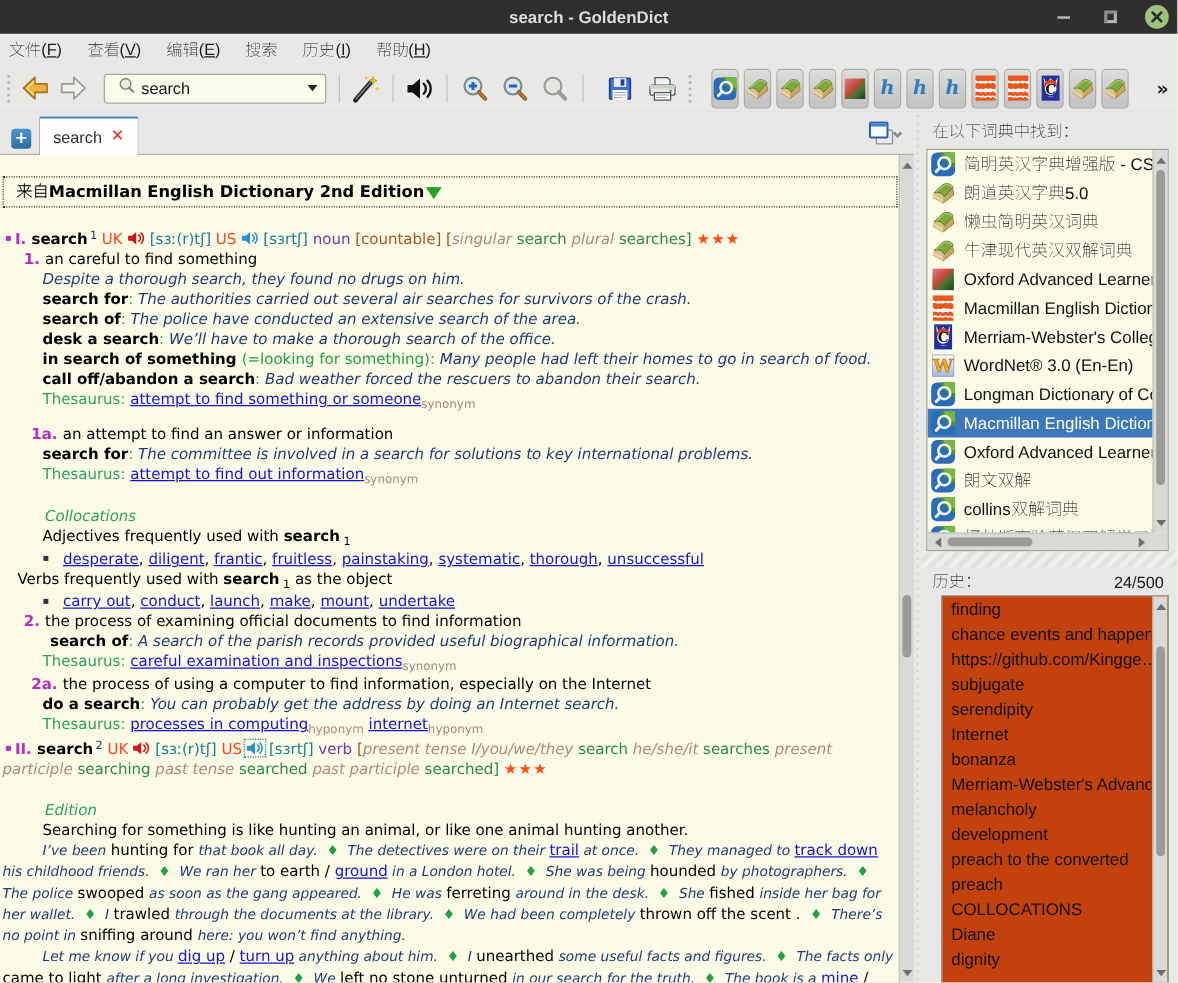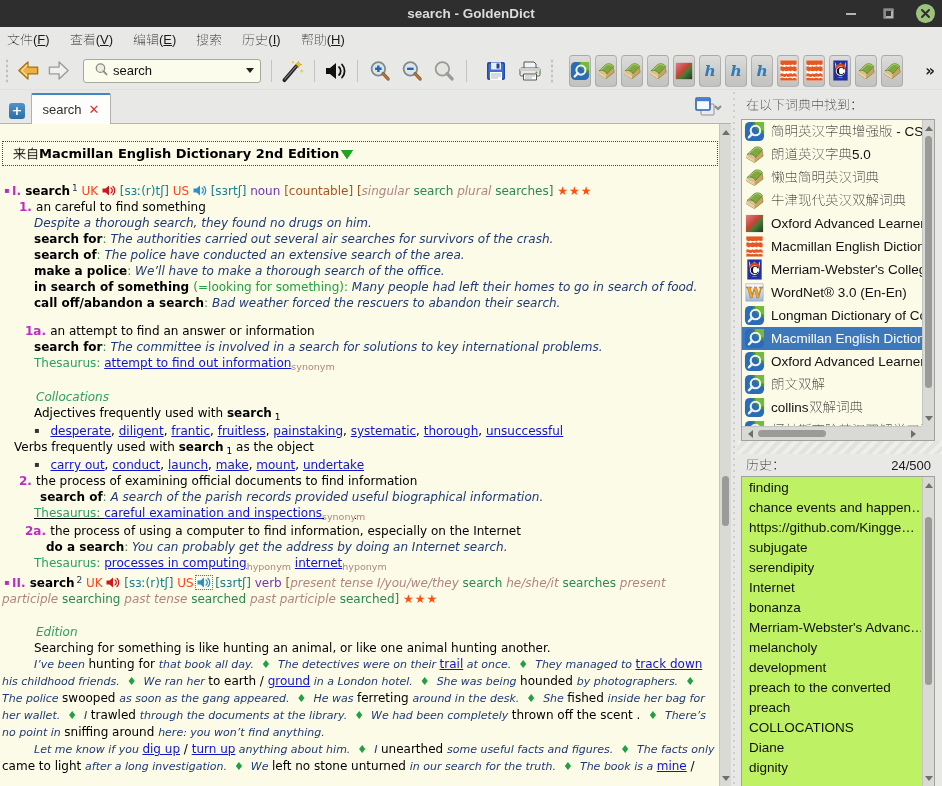--- a/index.html
+++ b/index.html
@@ -124,21 +124,21 @@
 #dictlist .vscroll { position:absolute; right:0; top:0; height:306px; }
 #dicthscroll { position:absolute; left:0; right:13px; bottom:0; height:14px; background:#d9d9d5; border-top:1px solid #c4c4c0; }
 #dicthscroll .arr-l { position:absolute; left:1px; top:0; width:14px; height:13px; display:flex; align-items:center; justify-content:center; }
 #dicthscroll .arr-r { position:absolute; right:1px; top:0; width:14px; height:13px; display:flex; align-items:center; justify-content:center; }
 #hthumb { position:absolute; left:16px; top:3px; width:68px; height:7px; border-radius:4px; background:#9a9a98; }
 #hcorner { position:absolute; right:0; bottom:0; width:13px; height:14px; background:#d9d9d5; }
 #panel-splitter { height:13px; flex:none;
   background-image:repeating-linear-gradient(135deg, #f4f4f0 0 4px, #dcdcd8 4px 8px); opacity:.5; }
 #history-header { height:22px; flex:none; display:flex; align-items:center; padding:0 11px 0 9px;
   justify-content:space-between; font-size:13px; font-family:"Liberation Sans",sans-serif; }
-#historylist { margin:0 7px 0 4px; flex:1; border:1px solid #a2a29c; border-bottom:none; background:#bef264;
+#historylist { margin:0 7px 0 16px; flex:1; border:1px solid #a2a29c; border-bottom:none; background:#c2410c;
   position:relative; overflow:hidden; }
 #historyrows { margin-right:13px; overflow:hidden; height:100%; }
 .hrow { height:20px; display:flex; align-items:center; padding-left:7px; font-size:13.5px; color:#111; font-family:"Liberation Sans",sans-serif;
   white-space:nowrap; overflow:hidden; }
 #historylist .vscroll { position:absolute; right:0; top:0; bottom:0; height:auto; }
 
 </style>
 </head>
 <body>
 
@@ -425,36 +425,37 @@
                     <path d="M0.5 3.5v4h3l3.5 3V0.5L3.5 3.5Z" fill="#cc1a1a"></path>
                     <path d="M9 3a3 3 0 0 1 0 5M11 1.5a5.5 5.5 0 0 1 0 8" fill="none" stroke="#cc1a1a" stroke-width="1.3" stroke-linecap="round"></path>
                   </svg></span><span class="pr"> [sɜː(r)tʃ] </span><span class="uk">US </span><span><svg class="spk" width="14" height="11" viewBox="0 0 14 11">
                     <path d="M0.5 3.5v4h3l3.5 3V0.5L3.5 3.5Z" fill="#2a8fd4"></path>
                     <path d="M9 3a3 3 0 0 1 0 5M11 1.5a5.5 5.5 0 0 1 0 8" fill="none" stroke="#2a8fd4" stroke-width="1.3" stroke-linecap="round"></path>
                   </svg></span><span class="pr"> [sɜrtʃ] </span><span class="pos">noun </span><span class="gr">[countable] </span><span class="gr">[</span><span class="il">singular</span><span class="t"> </span><span class="inf">search</span><span class="t"> </span><span class="il">plural</span><span class="t"> </span><span class="inf">searches] </span><span class="st">★★★</span></div>
               <div class="abl" style="margin-left: 34px; text-indent: -15px;"><span class="num">1. </span><span class="t">an careful to find something</span></div>
               <div class="abl" style="margin-left: 34px;"><span class="ex">Despite a thorough search, they found no drugs on him.</span></div>
               <div class="abl" style="margin-left: 34px;"><span class="hw">search for</span><span class="gre">: </span><span class="ex">The authorities carried out several air searches for survivors of the crash.</span></div>
               <div class="abl" style="margin-left: 34px;"><span class="hw">search of</span><span class="gre">: </span><span class="ex">The police have conducted an extensive search of the area.</span></div>
-              <div class="abl" style="margin-left: 34px;"><span class="hw">make a police</span><span class="gre">: </span><span class="ex">We’ll have to make a thorough search of the office.</span></div>
+              <div class="abl" style="margin-left: 34px;"><span class="hw">desk a search</span><span class="gre">: </span><span class="ex">We’ll have to make a thorough search of the office.</span></div>
               <div class="abl" style="margin-left: 34px;"><span class="hw">in search of something </span><span class="gre">(=looking for something): </span><span class="ex">Many people had left their homes to go in search of food.</span></div>
               <div class="abl" style="margin-left: 34px;"><span class="hw">call off/abandon a search</span><span class="gre">: </span><span class="ex">Bad weather forced the rescuers to abandon their search.</span></div>
+              <div class="abl" style="margin-left: 34px;"><span class="th">Thesaurus: </span><span class="a">attempt to find something or someone</span><span class="sy">synonym</span></div>
               <div class="abl" style="margin-left: 48px; text-indent: -23px; margin-top: 12px;"><span class="num">1a. </span><span class="t">an attempt to find an answer or information</span></div>
               <div class="abl" style="margin-left: 34px;"><span class="hw">search for</span><span class="gre">: </span><span class="ex">The committee is involved in a search for solutions to key international problems.</span></div>
               <div class="abl" style="margin-left: 34px;"><span class="th">Thesaurus: </span><span class="a">attempt to find out information</span><span class="sy">synonym</span></div>
               <div class="abl" style="margin-left: 36px; margin-top: 18px;"><span class="ch">Collocations</span></div>
               <div class="abl" style="margin-left: 34px;"><span class="t">Adjectives frequently used with </span><span class="hw">search</span><span class="subn"> 1</span></div>
               <div class="abl" style="margin-left: 34px; margin-top: 2px;"><span class="kb">▪</span><span class="a">desperate</span><span class="t">, </span><span class="a">diligent</span><span class="t">, </span><span class="a">frantic</span><span class="t">, </span><span class="a">fruitless</span><span class="t">, </span><span class="a">painstaking</span><span class="t">, </span><span class="a">systematic</span><span class="t">, </span><span class="a">thorough</span><span class="t">, </span><span class="a">unsuccessful</span></div>
               <div class="abl" style="margin-left: 14px;"><span class="t">Verbs frequently used with </span><span class="hw">search</span><span class="subn"> 1</span><span class="t"> as the object</span></div>
               <div class="abl" style="margin-left: 34px; margin-top: 2px;"><span class="kb">▪</span><span class="a">carry out</span><span class="t">, </span><span class="a">conduct</span><span class="t">, </span><span class="a">launch</span><span class="t">, </span><span class="a">make</span><span class="t">, </span><span class="a">mount</span><span class="t">, </span><span class="a">undertake</span></div>
               <div class="abl" style="margin-left: 34px; text-indent: -15px;"><span class="num">2. </span><span class="t">the process of examining official documents to find information</span></div>
               <div class="abl" style="margin-left: 40px;"><span class="hw">search of</span><span class="gre">: </span><span class="ex">A search of the parish records provided useful biographical information.</span></div>
-              <div class="abl" style="margin-left: 34px; text-decoration: underline;"><span class="th">Thesaurus: </span><span class="a">careful examination and inspections</span><span class="sy">synonym</span></div>
+              <div class="abl" style="margin-left: 34px;"><span class="th">Thesaurus: </span><span class="a">careful examination and inspections</span><span class="sy">synonym</span></div>
               <div class="abl" style="margin-left: 48px; text-indent: -23px; margin-top: 2px;"><span class="num">2a. </span><span class="t">the process of using a computer to find information, especially on the Internet</span></div>
-              <div class="abl" style="margin-left: 46px;"><span class="hw">do a search</span><span class="gre">: </span><span class="ex">You can probably get the address by doing an Internet search.</span></div>
+              <div class="abl" style="margin-left: 34px;"><span class="hw">do a search</span><span class="gre">: </span><span class="ex">You can probably get the address by doing an Internet search.</span></div>
               <div class="abl" style="margin-left: 34px;"><span class="th">Thesaurus: </span><span class="a">processes in computing</span><span class="sy">hyponym</span><span class="t"> </span><span class="a">internet</span><span class="sy">hyponym</span></div>
               <div class="abl" style="margin-left: 2px; text-indent: 2px; margin-top: 4px;"><span class="mb">▪ </span><span class="num">II. </span><span class="hw">search</span><span class="sup"> 2</span><span class="t"> </span><span class="uk">UK </span><span><svg class="spk" width="14" height="11" viewBox="0 0 14 11">
                     <path d="M0.5 3.5v4h3l3.5 3V0.5L3.5 3.5Z" fill="#cc1a1a"></path>
                     <path d="M9 3a3 3 0 0 1 0 5M11 1.5a5.5 5.5 0 0 1 0 8" fill="none" stroke="#cc1a1a" stroke-width="1.3" stroke-linecap="round"></path>
                   </svg></span><span class="pr"> [sɜː(r)tʃ] </span><span class="uk">US </span><span><svg class="spk spkf" width="14" height="11" viewBox="0 0 14 11">
                     <path d="M0.5 3.5v4h3l3.5 3V0.5L3.5 3.5Z" fill="#2a8fd4"></path>
                     <path d="M9 3a3 3 0 0 1 0 5M11 1.5a5.5 5.5 0 0 1 0 8" fill="none" stroke="#2a8fd4" stroke-width="1.3" stroke-linecap="round"></path>
                   </svg></span><span class="pr"> [sɜrtʃ] </span><span class="pos">verb </span><span class="gr">[</span><span class="il">present tense I/you/we/they</span><span class="t"> </span><span class="inf">search</span><span class="t"> </span><span class="il">he/she/it</span><span class="t"> </span><span class="inf">searches</span><span class="t"> </span><span class="il">present participle</span><span class="t"> </span><span class="inf">searching</span><span class="t"> </span><span class="il">past tense</span><span class="t"> </span><span class="inf">searched</span><span class="t"> </span><span class="il">past participle</span><span class="t"> </span><span class="inf">searched] </span><span class="st">★★★</span></div>
               <div class="abl" style="margin-left: 2px; text-indent: 34px; margin-top: 17px;"><span class="ch">Edition</span></div>
               <div class="abl" style="margin-left: 2px; text-indent: 32px;"><span class="t">Searching for something is like hunting an animal, or like one animal hunting another.</span></div>

